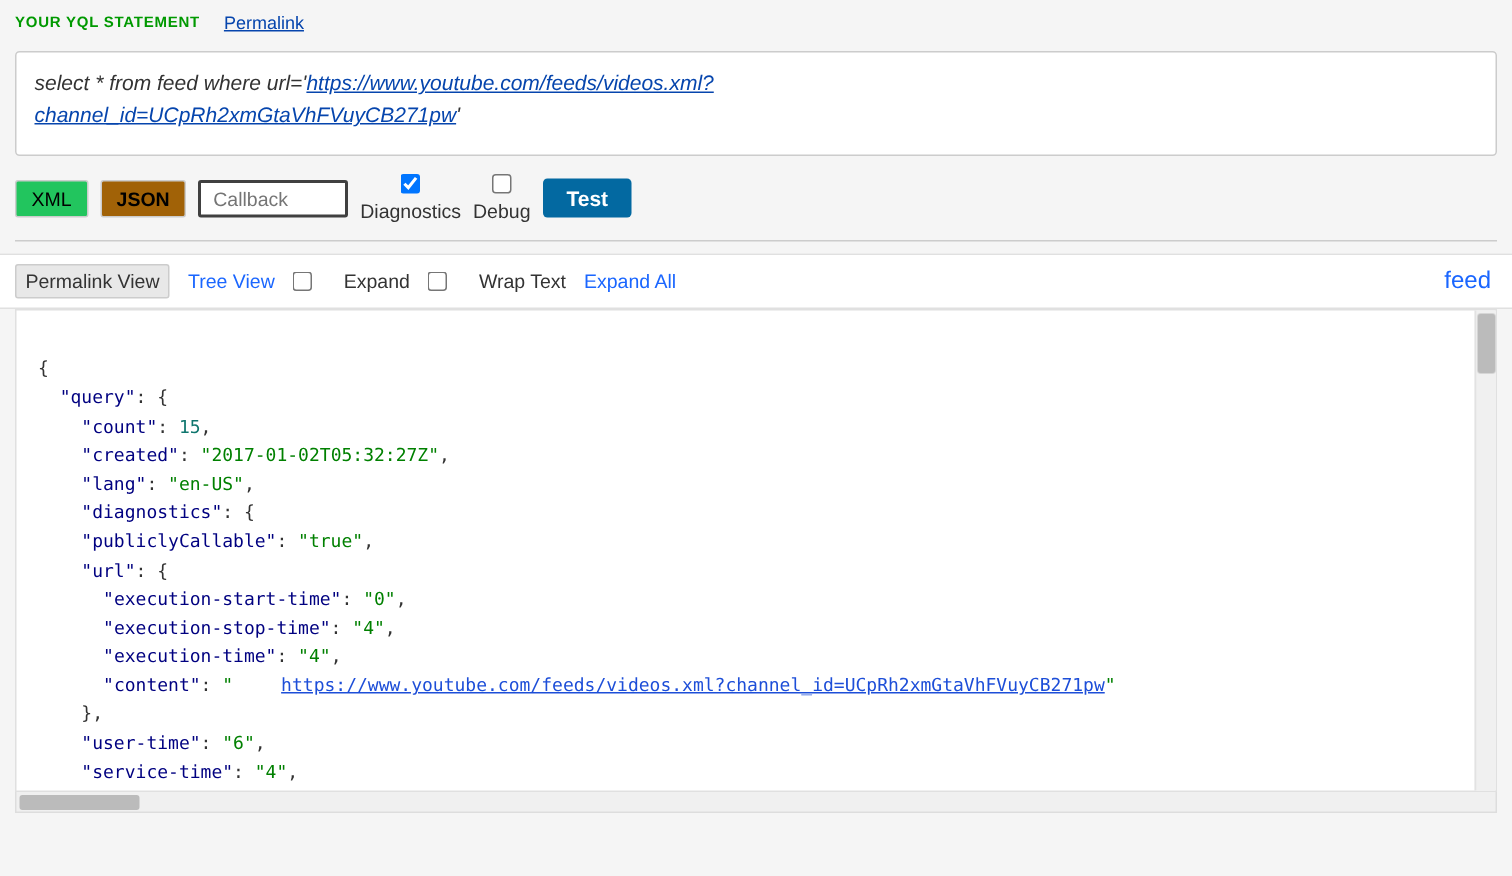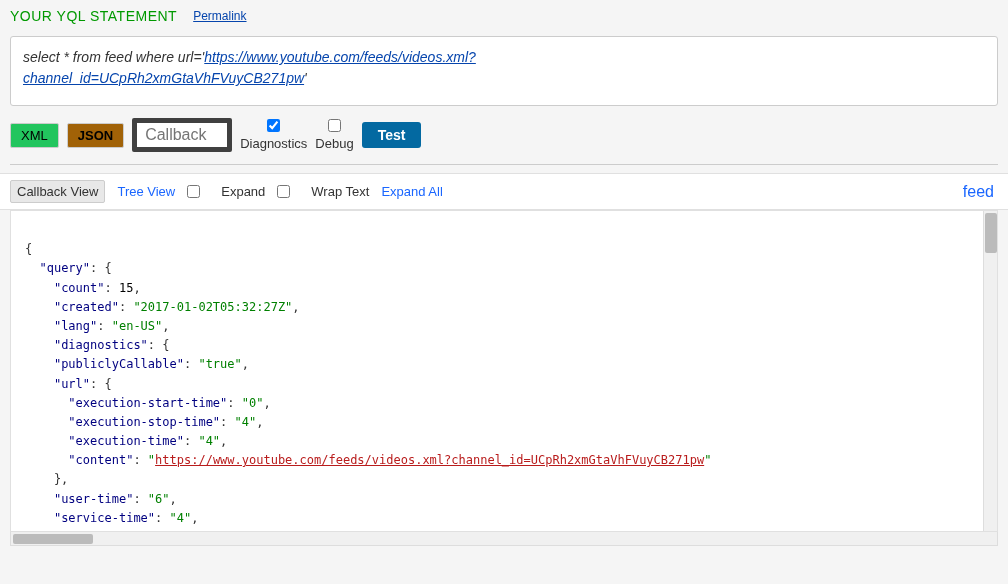--- a/index.html
+++ b/index.html
@@ -12,22 +12,22 @@
 
     
     .top-bar {
       display: flex;
       align-items: center;
       padding: 8px 10px;
       gap: 16px;
       background: #f5f5f5;
     }
     .yql-label {
-      font-size: 14px;
-      font-weight: normal;
+      font-size: 10px;
+      font-weight: bold;
       color: #009900;
       letter-spacing: 0.5px;
     }
     .permalink {
       font-size: 12px;
       color: #0645ad;
       text-decoration: underline;
       cursor: pointer;
     }
 
@@ -64,23 +64,23 @@
       border: 1px solid #ccc;
       background: #22c55e;
       cursor: pointer;
       border-radius: 2px;
     }
     .btn-json {
       background: #a16207;
       font-weight: bold;
     }
     .callback-input {
-      border: 5px solid #404040;
+      border: 2px solid #404040;
       padding: 3px 8px;
-      font-size: 16px;
+      font-size: 13px;
       width: 100px;
       color: #666;
       border-radius: 2px;
     }
     .checkbox-label {
       display: flex;
       align-items: center;
       gap: 4px;
       font-size: 13px;
       cursor: pointer;
@@ -159,22 +159,22 @@
       font-family: monospace;
       font-size: 12px;
       line-height: 1.6;
       color: #333;
       overflow-y: auto;
       max-height: 320px;
       white-space: pre;
     }
     .json-output .key { color: #000080; }
     .json-output .str-val { color: #008000; }
-    .json-output .num-val { color: #000000; }
-    .json-output .url-val { color: #b91c1c; text-decoration: underline; }
+    .json-output .num-val { color: #0f766e; }
+    .json-output .url-val { color: #1d4ed8; text-decoration: underline; margin-left: 32px; }
     .json-output .brace { color: #333; }
 
     
     .scrollbar-right {
       position: absolute;
       right: 0;
       top: 0;
       width: 14px;
       height: 100%;
       background: #f0f0f0;
@@ -239,21 +239,21 @@
   <label class="checkbox-label">
     <input type="checkbox" style="">
     <span>Debug</span>
   </label>
   <button class="btn-test">Test</button>
 </div>
 
 <div class="separator"></div>
 
 <div class="view-toolbar">
-  <button class="view-btn-formatted">Callback View</button>
+  <button class="view-btn-formatted">Permalink View</button>
   <a class="view-btn-tree">Tree View</a>
   <label class="view-checkbox-label">
     <input type="checkbox" style="">
     <span>Expand</span>
   </label>
   <label class="view-checkbox-label">
     <input type="checkbox" style="">
     <span>Wrap Text</span>
   </label>
   <a class="select-all-link">Expand All</a>

